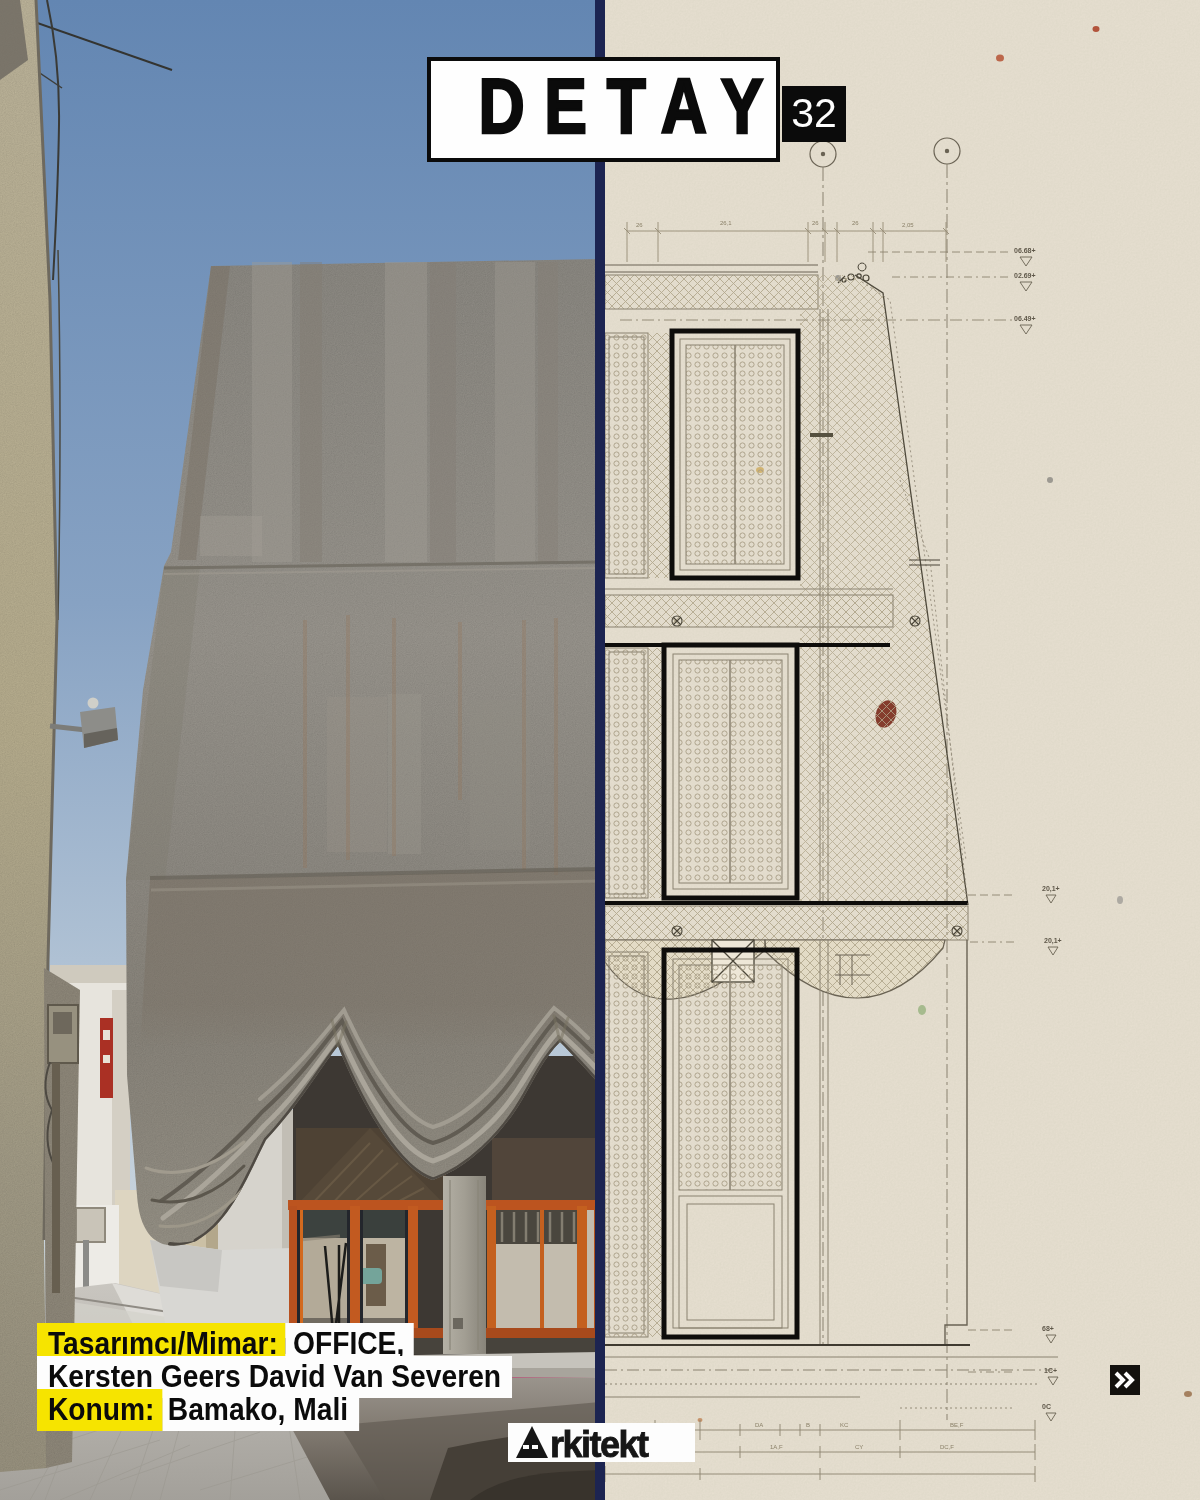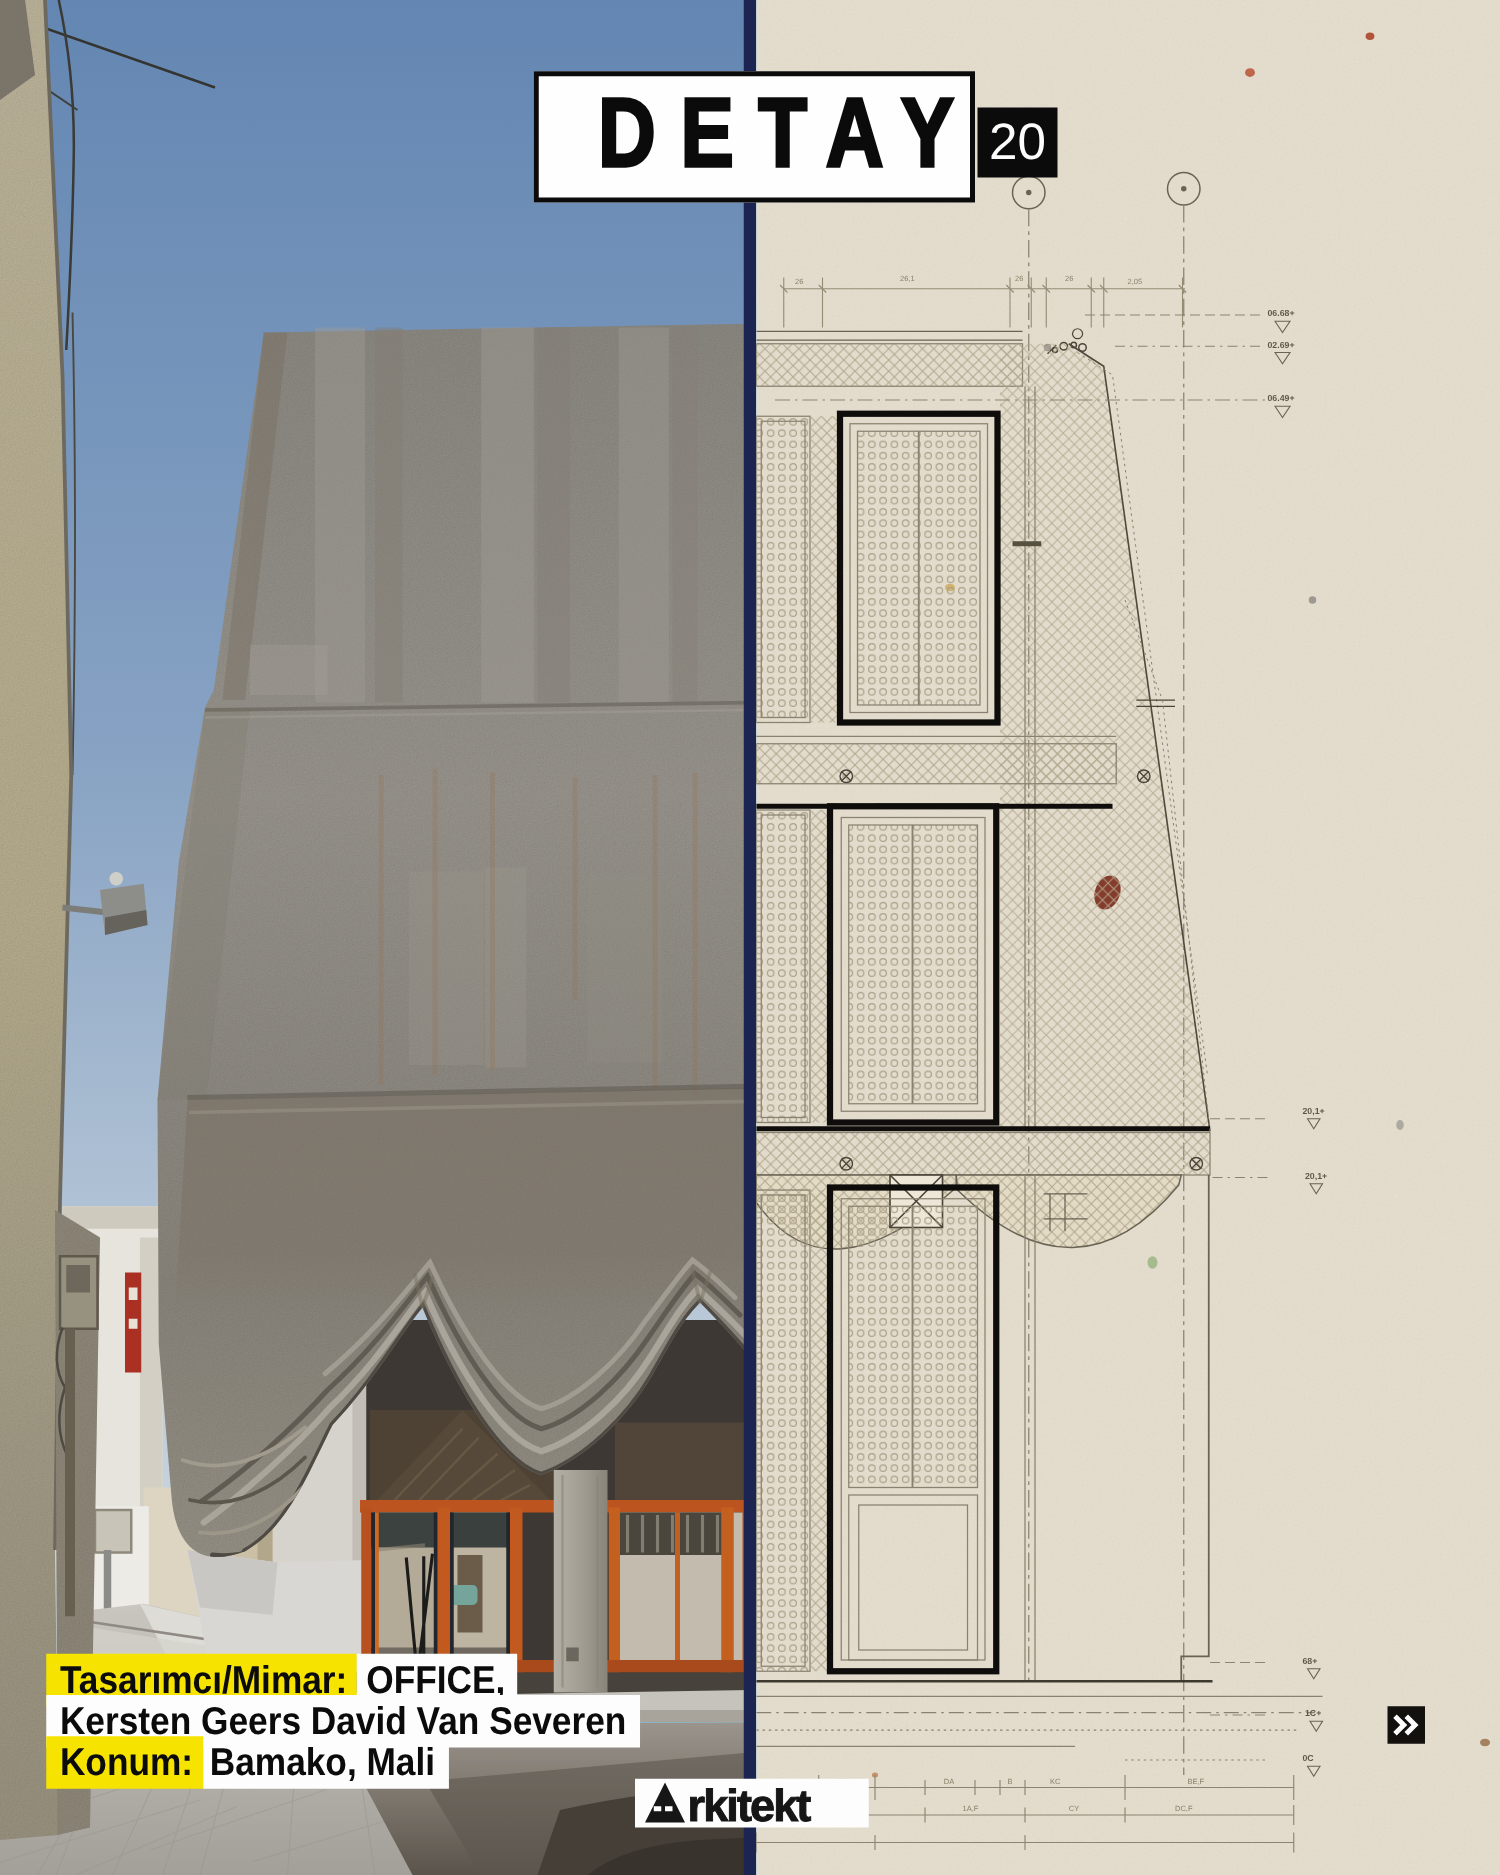--- a/index.html
+++ b/index.html
@@ -1,17 +1,17 @@
 <!DOCTYPE html>
 <html><head>
 <meta charset="utf-8">
 <style>
   html,body{margin:0;padding:0;}
   body{width:1200px;height:1500px;overflow:hidden;font-family:"Liberation Sans",sans-serif;}
-  #page{position:relative;width:1200px;height:1500px;background:#7dd3fc;overflow:hidden;}
+  #page{position:relative;width:1200px;height:1500px;background:#be185d;overflow:hidden;}
   .abs{position:absolute;}
 </style>
 </head>
 <body>
 <div id="page">
 
 <svg class="abs" style="left:0;top:0" width="600" height="1500" viewBox="0 0 600 1500">
 <defs>
   <linearGradient id="skyg" x1="0" y1="0" x2="0" y2="1">
     <stop offset="0" stop-color="#6386b2"></stop>
@@ -501,21 +501,21 @@
 <path d="M930,560 L968,905" stroke="#8a8270" stroke-width="0.8" fill="none" stroke-dasharray="2 3"></path>
 <g stroke="#6a6354" stroke-width="1" fill="none">
 <path d="M835,955 H870 M835,975 H870"></path>
         <path d="M840,955 V985 M852,955 V985"></path>
 </g>
 </svg>
 
 <div class="abs" style="left:427px;top:57px;width:353px;height:105px;background:#fefefe;border:4px solid #0b0b0b;box-sizing:border-box;"></div>
 <div class="abs" style="left:427px;top:57px;width:353px;height:105px;line-height:99px;text-align:center;font-weight:bold;font-size:78px;color:#0b0b0b;letter-spacing:24px;text-indent:24px;-webkit-text-stroke:2.6px #0b0b0b;transform:scaleX(0.82);transform-origin:center;">DETAY</div>
 
-<div class="abs" style="left:782px;top:86px;width:64px;height:56px;background:#0b0b0b;color:#fdfdfd;font-size:41px;text-align:center;line-height:55px;">20</div>
+<div class="abs" style="left:782px;top:86px;width:64px;height:56px;background:#0b0b0b;color:#fdfdfd;font-size:41px;text-align:center;line-height:55px;">32</div>
 
 
 <div class="abs" style="left:37px;top:1327px;font-weight:bold;font-size:31px;color:#0b0b0b;line-height:33px;white-space:nowrap;transform:scaleX(0.91);transform-origin:left top;">
 
 <div><span style="background:#f6e400;padding:3px 0 4px 12px;">Tasarımcı/Mimar:&nbsp;</span><span style="background:#fdfdfd;padding:3px 10px 4px 8px;">OFFICE,</span></div>
 
 <div><span style="background:#fdfdfd;padding:3px 12px 4px 12px;">Kersten Geers David Van Severen</span></div>
 
 <div><span style="background:#f6e400;padding:3px 0 4px 12px;">Konum:&nbsp;</span><span style="background:#fdfdfd;padding:3px 12px 4px 6px;">Bamako, Mali</span></div>
 </div>

